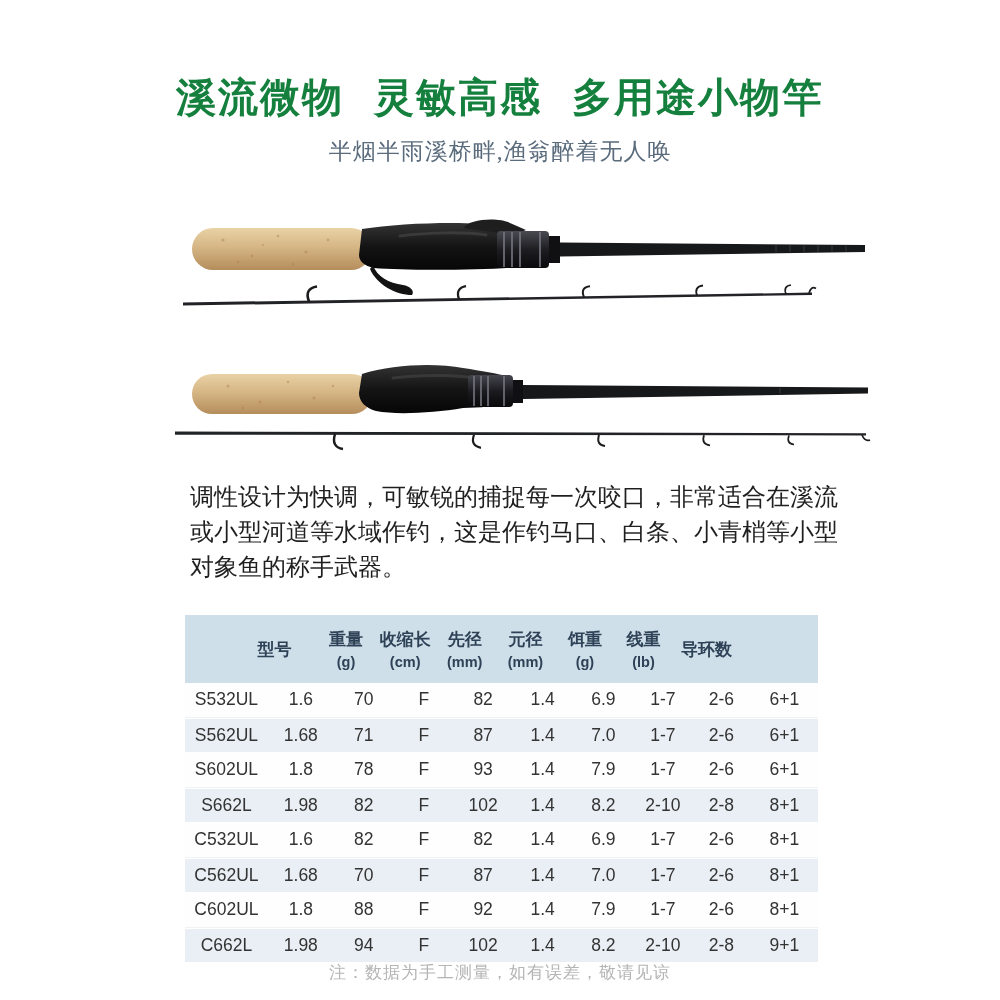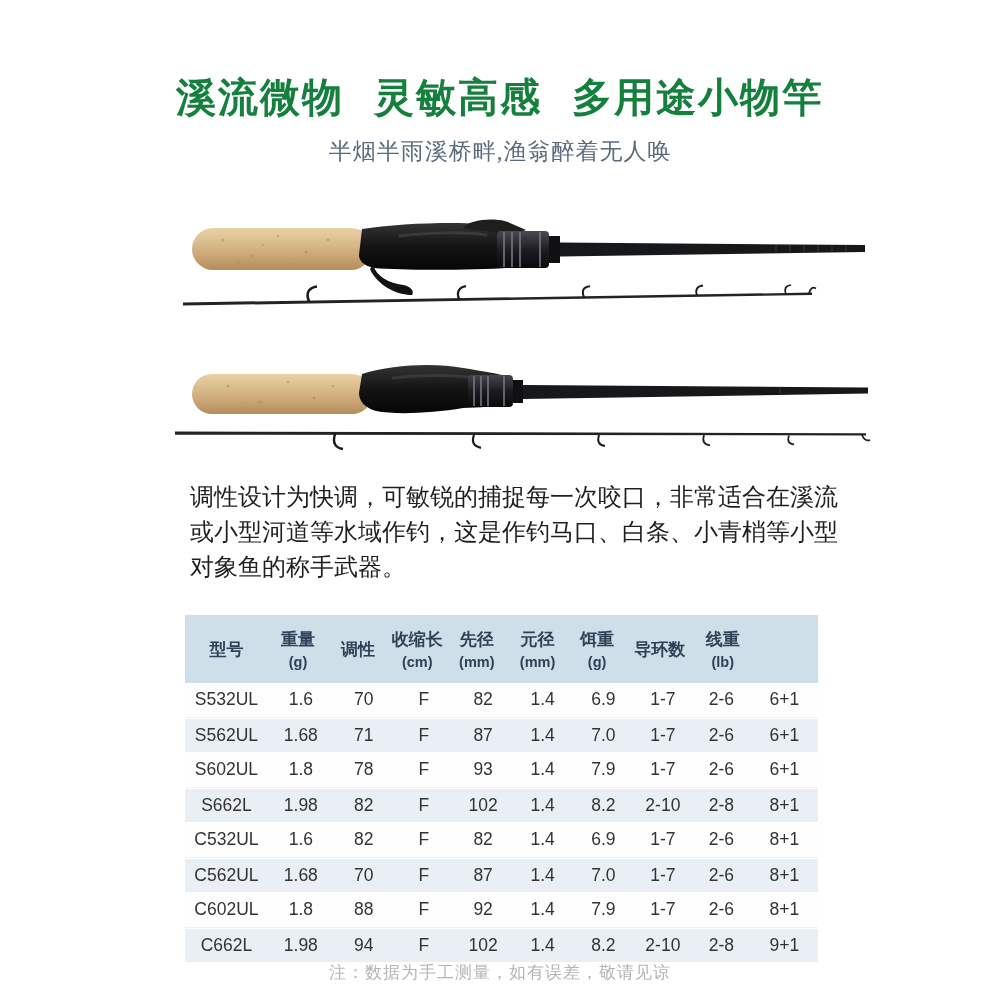--- a/index.html
+++ b/index.html
@@ -155,52 +155,49 @@
       <path d="M536,83.3 q-3,9 6,10" stroke-width="1.8"></path>
       <path d="M621,83.5 q-3,8 5,9" stroke-width="1.7"></path>
       <path d="M694,83 q3,7 8,5" stroke-width="1.7"></path>
     </g>
   </svg>
 
   <p class="desc">调性设计为快调，可敏锐的捕捉每一次咬口，非常适合在溪流或小型河道等水域作钓，这是作钓马口、白条、小青梢等小型对象鱼的称手武器。</p>
 
   <div class="spec-table">
       <div class="tr head">
-        <div class="th" style="width: 13.1%;">
+        <div class="th" style="width: 13.1%; padding-left: 48px;">
           <div class="lbl">型号</div>
         </div>
         <div class="th" style="width: 9.5%;">
           <div class="lbl">重量</div>
           <div class="unit">(g)</div>
         </div>
-        <div class="th" style="width: 9.5%;">
-          <div class="lbl">调性</div>
-        </div>
         <div class="th" style="width: 9.2%;">
           <div class="lbl">收缩长</div>
           <div class="unit">(cm)</div>
         </div>
         <div class="th" style="width: 9.6%;">
           <div class="lbl">先径</div>
           <div class="unit">(mm)</div>
         </div>
         <div class="th" style="width: 9.6%;">
           <div class="lbl">元径</div>
           <div class="unit">(mm)</div>
         </div>
         <div class="th" style="width: 9.2%;">
           <div class="lbl">饵重</div>
           <div class="unit">(g)</div>
         </div>
-        <div class="th" style="width: 10.6%;">
-          <div class="lbl">导环数</div>
-        </div>
         <div class="th" style="width: 9.3%;">
           <div class="lbl">线重</div>
           <div class="unit">(lb)</div>
+        </div>
+        <div class="th" style="width: 10.6%;">
+          <div class="lbl">导环数</div>
         </div>
       </div>
       <div class="tr body">
         <div class="td" style="width: 13.1%;">S532UL</div>
         <div class="td" style="width: 10.4%;">1.6</div>
         <div class="td" style="width: 9.5%;">70</div>
         <div class="td" style="width: 9.5%;">F</div>
         <div class="td" style="width: 9.2%;">82</div>
         <div class="td" style="width: 9.6%;">1.4</div>
         <div class="td" style="width: 9.6%;">6.9</div>

